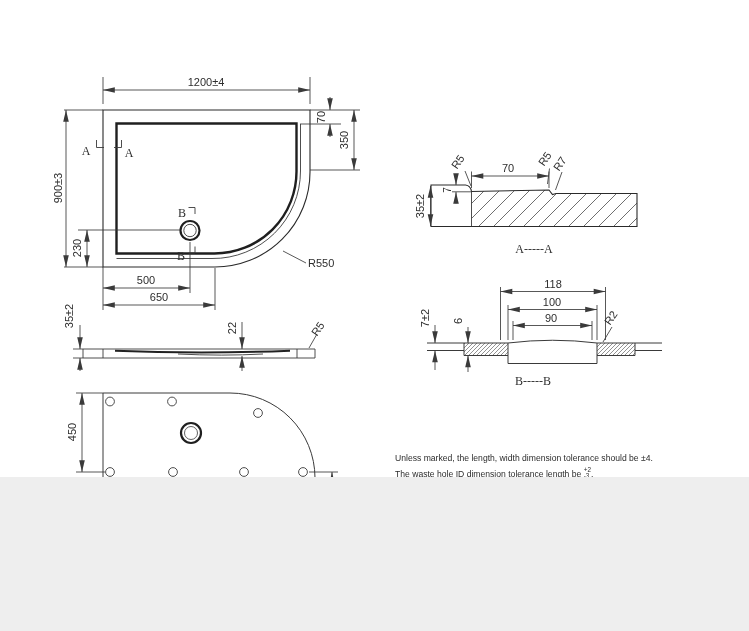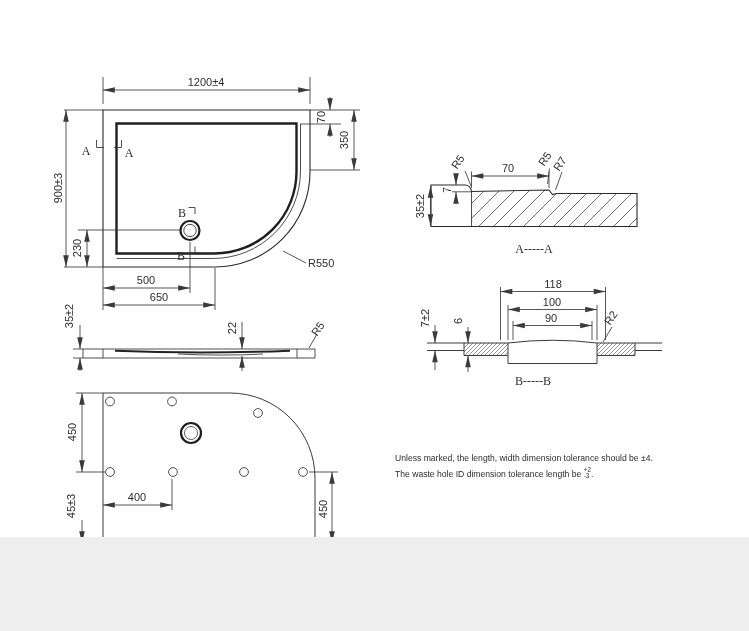--- a/index.html
+++ b/index.html
@@ -1,16 +1,16 @@
 <!DOCTYPE html>
 <html><head>
 <meta charset="utf-8">
 <style>
   html,body{margin:0;padding:0;background:#eee;}
-  #stage{position:relative;width:749px;height:537px;background:#ffffff;overflow:hidden;
+  #stage{position:relative;width:749px;height:477px;background:#ffffff;overflow:hidden;
          font-family:"Liberation Sans",sans-serif;}
   svg text{fill:#2e2e2e;font-family:"Liberation Sans",sans-serif;font-size:11px;}
   svg text.serif{font-family:"Liberation Serif",serif;font-size:12px;}
   svg text.small{font-size:10px;}
   .notes{position:absolute;left:395px;top:452px;width:340px;color:#2b2b2b;
          font-size:8.6px;line-height:12.6px;}
   .notes .tol{display:inline-block;vertical-align:middle;font-size:6.3px;line-height:6.3px;
               text-align:left;transform:translateY(-1px);}
 </style>
 </head>

